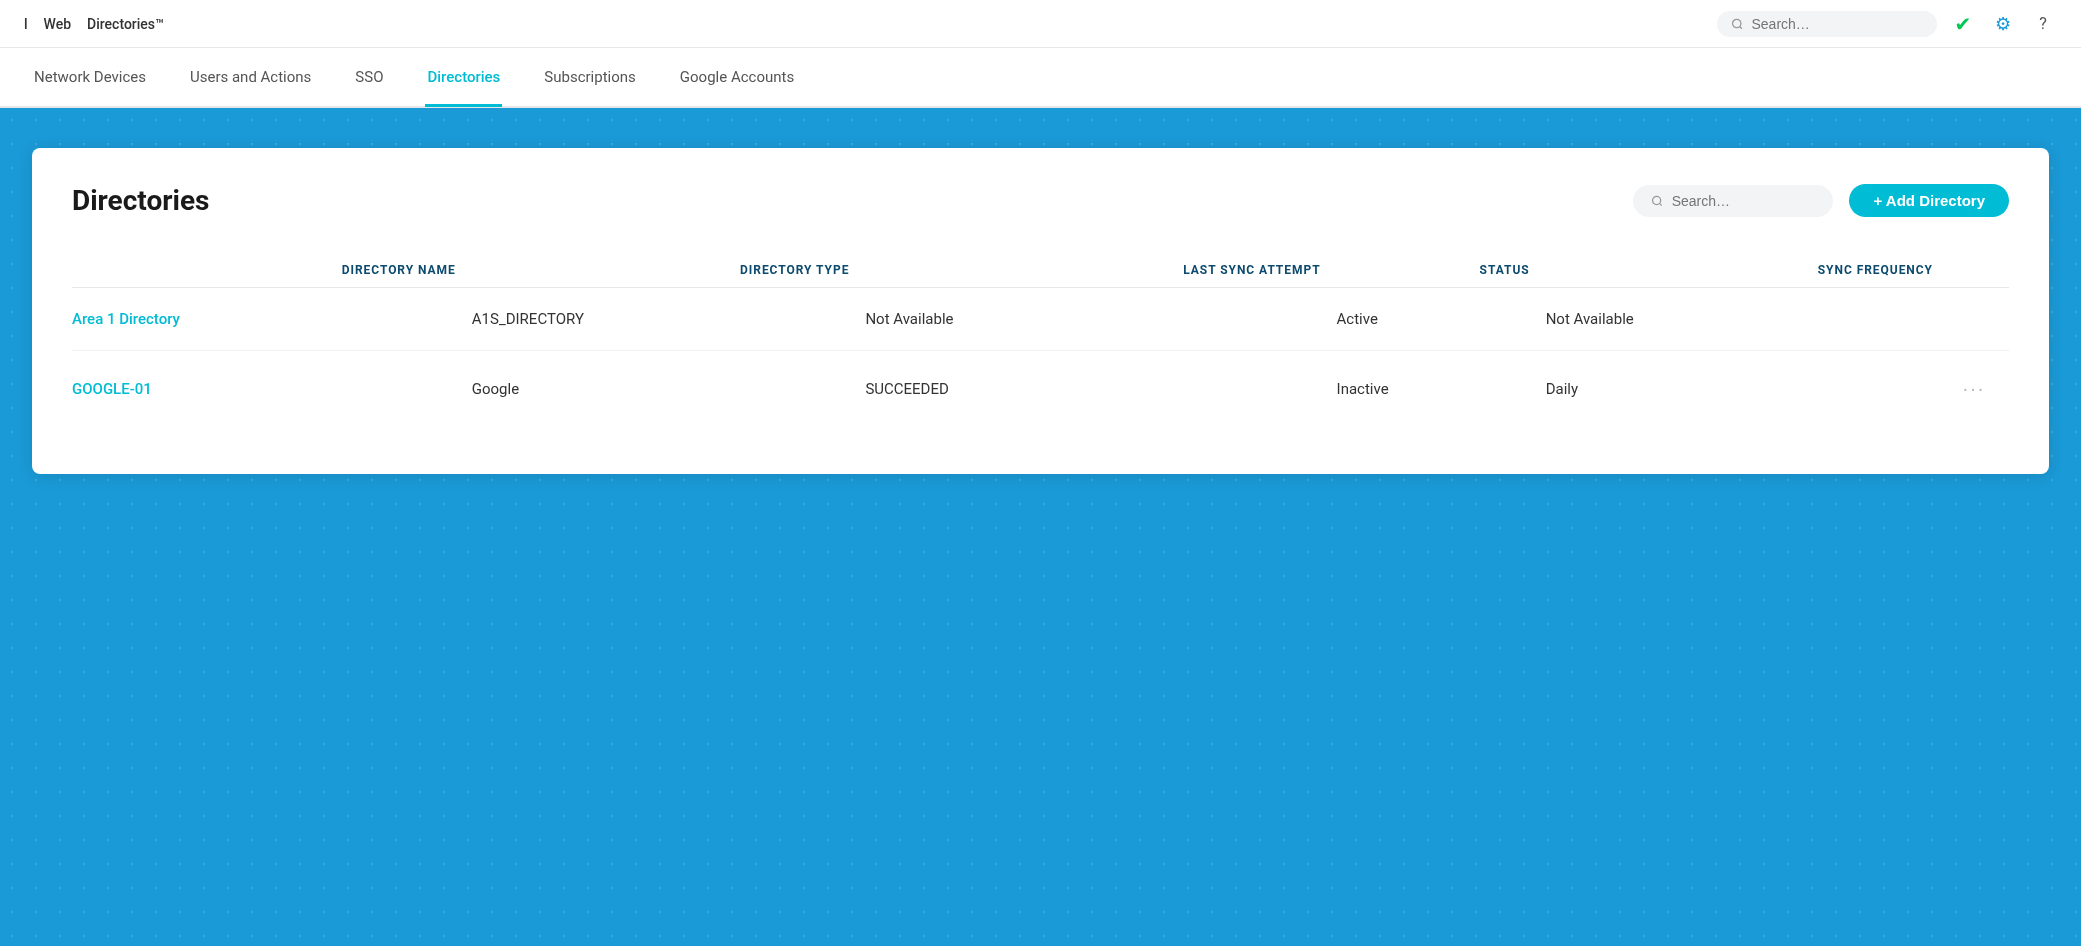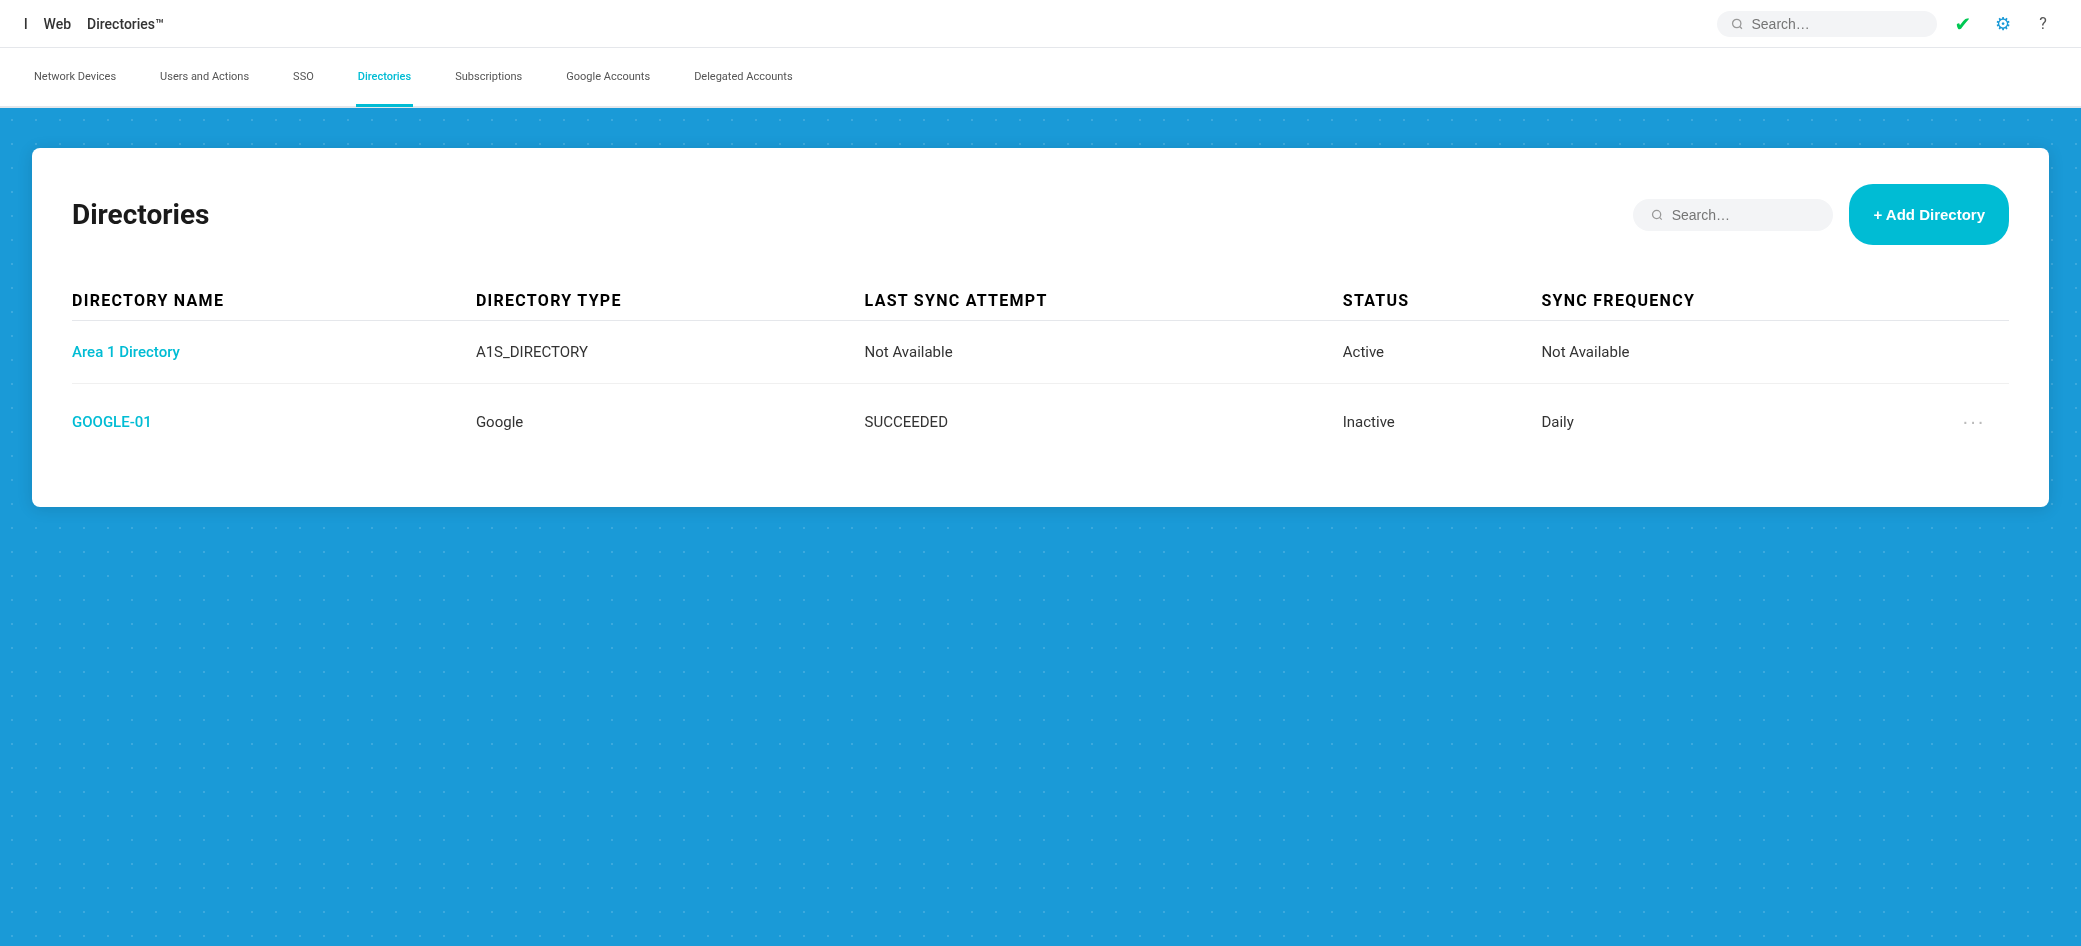--- a/index.html
+++ b/index.html
@@ -70,21 +70,21 @@
     .navtabs {
       background: #fff;
       display: flex;
       align-items: center;
       padding: 0 32px;
       height: 60px;
       gap: 40px;
       border-bottom: 2px solid #e5e7eb;
     }
     .navtab {
-      font-size: 11px;
+      font-size: 15px;
       color: #555;
       cursor: pointer;
       height: 100%;
       display: flex;
       align-items: center;
       border-bottom: 3px solid transparent;
       margin-bottom: -2px;
       padding: 0 2px;
       white-space: nowrap;
       font-weight: 400;
@@ -145,41 +145,41 @@
       outline: none;
       font-size: 14px;
       color: #999;
       width: 100%;
     }
     .add-btn {
       background: #00bcd4;
       color: #fff;
       border: none;
       border-radius: 24px;
-      padding: 22px 24px;
+      padding: 8px 24px;
       font-size: 15px;
       font-weight: 600;
       cursor: pointer;
       white-space: nowrap;
       display: flex;
       align-items: center;
       gap: 6px;
       text-align: center;
     }
 
     
     .dir-table {
       width: 100%;
       border-collapse: collapse;
     }
     .dir-table th {
-      text-align: left;
-      font-size: 16px;
+      text-align: right;
+      font-size: 12px;
       font-weight: 700;
-      color: #000000;
+      color: #0c4a6e;
       letter-spacing: 0.08em;
       text-transform: uppercase;
       padding: 10px 16px 10px 0;
       border-bottom: 1px solid #e5e7eb;
     }
     .dir-table td {
       padding: 22px 16px 22px 0;
       font-size: 15px;
       color: #333;
       border-bottom: 1px solid #f0f0f0;
@@ -228,21 +228,20 @@
   </div>
 </div>
 
 <div class="navtabs">
   <div class="navtab">Network Devices</div>
   <div class="navtab">Users and Actions</div>
   <div class="navtab">SSO</div>
   <div class="navtab active">Directories</div>
   <div class="navtab">Subscriptions</div>
   <div class="navtab">Google Accounts</div>
-  <div class="navtab">Delegated Accounts</div>
 </div>
 
 <div class="main-bg">
   <div class="card">
 
     <div class="card-header">
       <h1 class="card-title">Directories</h1>
       <div class="card-actions">
         <div class="search-box">
           <svg width="14" height="14" viewBox="0 0 24 24" fill="none" stroke="#999" stroke-width="2.5">

